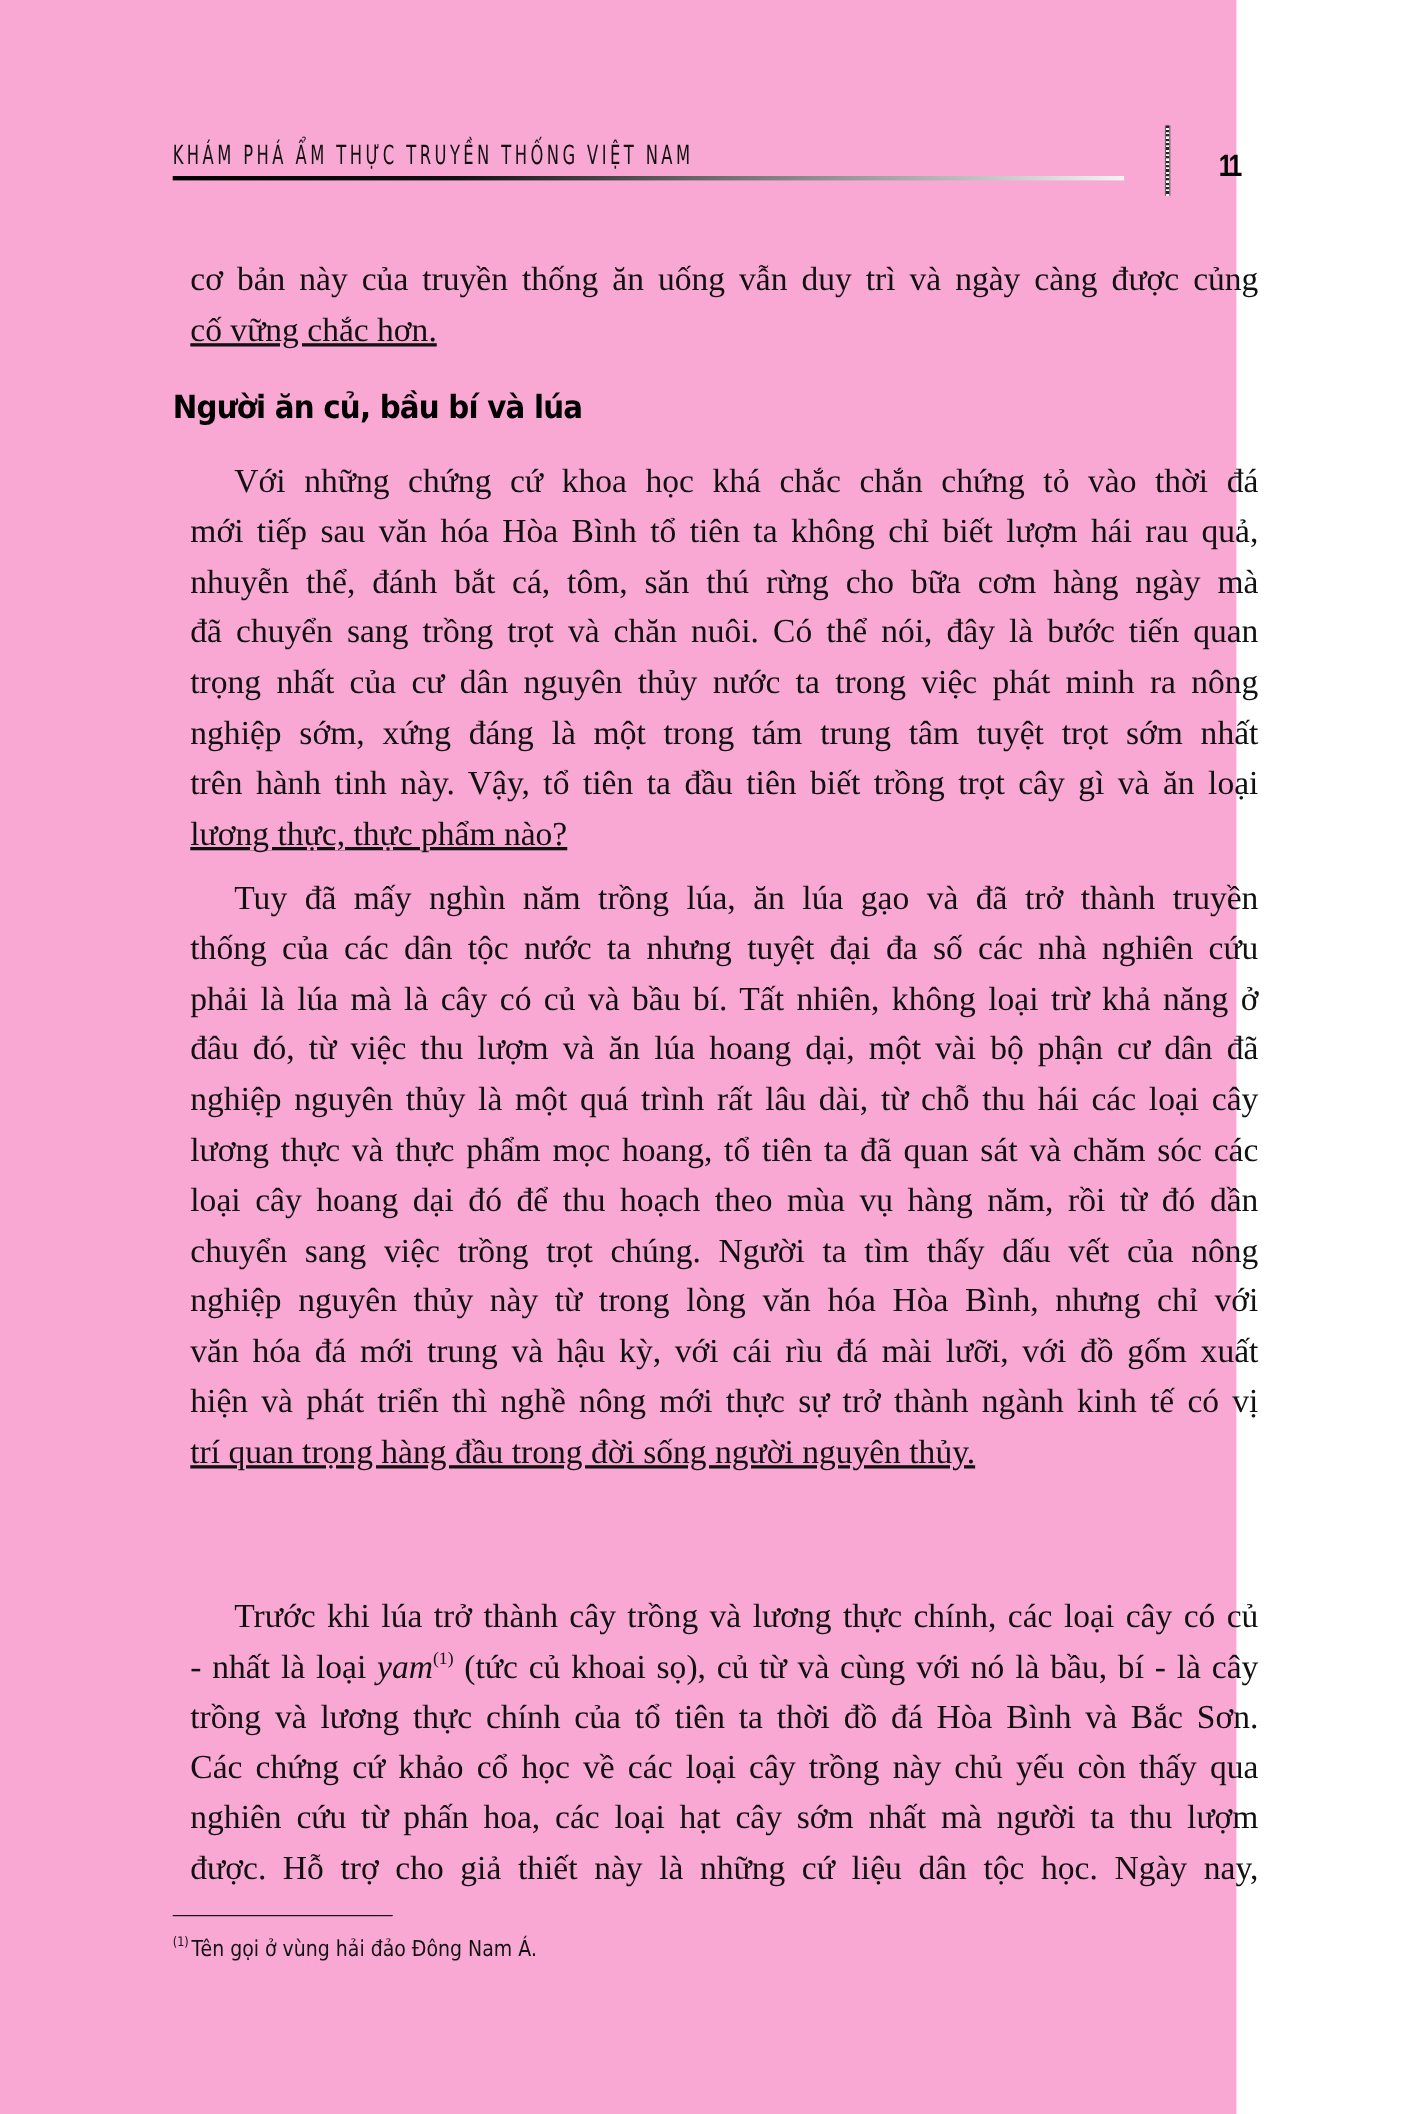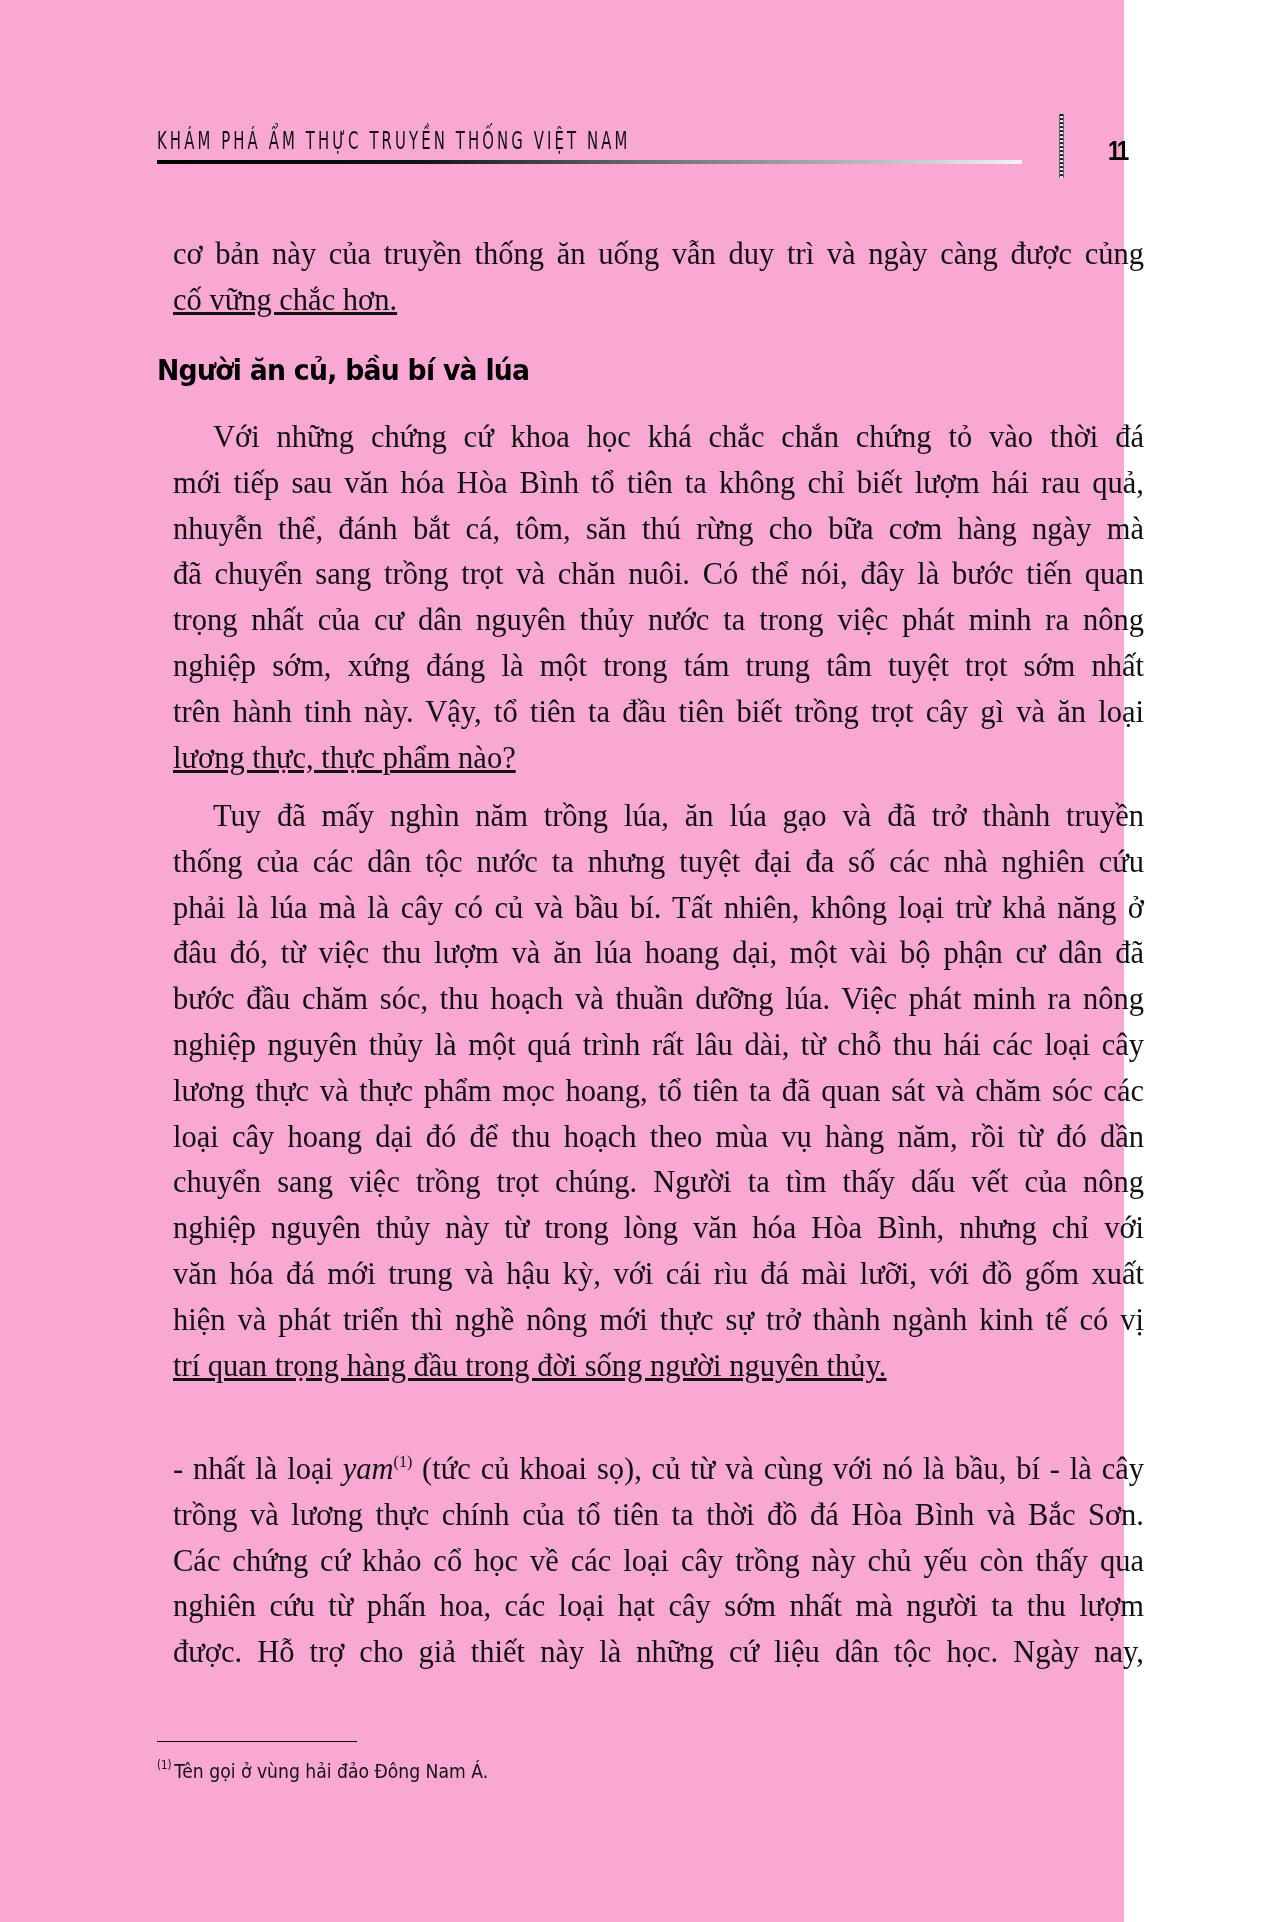--- a/index.html
+++ b/index.html
@@ -87,32 +87,32 @@
     <span class="line">nghiệp sớm, xứng đáng là một trong tám trung tâm tuyệt trọt sớm nhất</span>
     <span class="line">trên hành tinh này. Vậy, tổ tiên ta đầu tiên biết trồng trọt cây gì và ăn loại</span>
     <span class="line last">lương thực, thực phẩm nào?</span>
   </div>
 
   <div class="body-text p2">
     <span class="line" style="padding-left:40px">Tuy đã mấy nghìn năm trồng lúa, ăn lúa gạo và đã trở thành truyền</span>
     <span class="line">thống của các dân tộc nước ta nhưng tuyệt đại đa số các nhà nghiên cứu</span>
     <span class="line">phải là lúa mà là cây có củ và bầu bí. Tất nhiên, không loại trừ khả năng ở</span>
     <span class="line">đâu đó, từ việc thu lượm và ăn lúa hoang dại, một vài bộ phận cư dân đã</span>
-    <span class="line">bước đầu chăm sóc, thu hoạch và thuần dưỡng lúa. Việc phát minh ra nông</span>
     <span class="line">nghiệp nguyên thủy là một quá trình rất lâu dài, từ chỗ thu hái các loại cây</span>
     <span class="line">lương thực và thực phẩm mọc hoang, tổ tiên ta đã quan sát và chăm sóc các</span>
     <span class="line">loại cây hoang dại đó để thu hoạch theo mùa vụ hàng năm, rồi từ đó dần</span>
     <span class="line">chuyển sang việc trồng trọt chúng. Người ta tìm thấy dấu vết của nông</span>
     <span class="line">nghiệp nguyên thủy này từ trong lòng văn hóa Hòa Bình, nhưng chỉ với</span>
     <span class="line">văn hóa đá mới trung và hậu kỳ, với cái rìu đá mài lưỡi, với đồ gốm xuất</span>
     <span class="line">hiện và phát triển thì nghề nông mới thực sự trở thành ngành kinh tế có vị</span>
     <span class="line last">trí quan trọng hàng đầu trong đời sống người nguyên thủy.</span>
   </div>
 
   <div class="body-text p3">
+    <span class="line" style="padding-left:40px">Trước khi lúa trở thành cây trồng và lương thực chính, các loại cây có củ</span>
     <span class="line"><span>- nhất là loại </span><em>yam</em><span class="sup">(1)</span><span> (tức củ khoai sọ), củ từ và cùng với nó là bầu, bí - là cây</span></span>
     <span class="line">trồng và lương thực chính của tổ tiên ta thời đồ đá Hòa Bình và Bắc Sơn.</span>
     <span class="line">Các chứng cứ khảo cổ học về các loại cây trồng này chủ yếu còn thấy qua</span>
     <span class="line">nghiên cứu từ phấn hoa, các loại hạt cây sớm nhất mà người ta thu lượm</span>
     <span class="line">được. Hỗ trợ cho giả thiết này là những cứ liệu dân tộc học. Ngày nay,</span>
   </div>
 
   <div class="fn-rule"></div>
   <div class="footnote">
     <span class="fn-mark">(1)</span><span>Tên gọi ở vùng hải đảo Đông Nam Á.</span>

